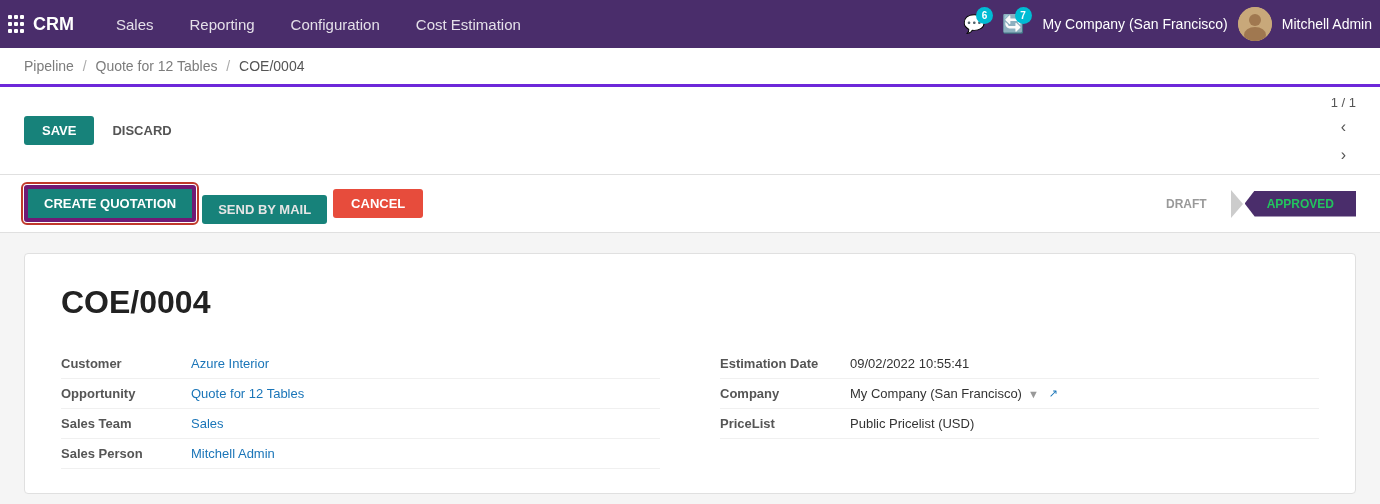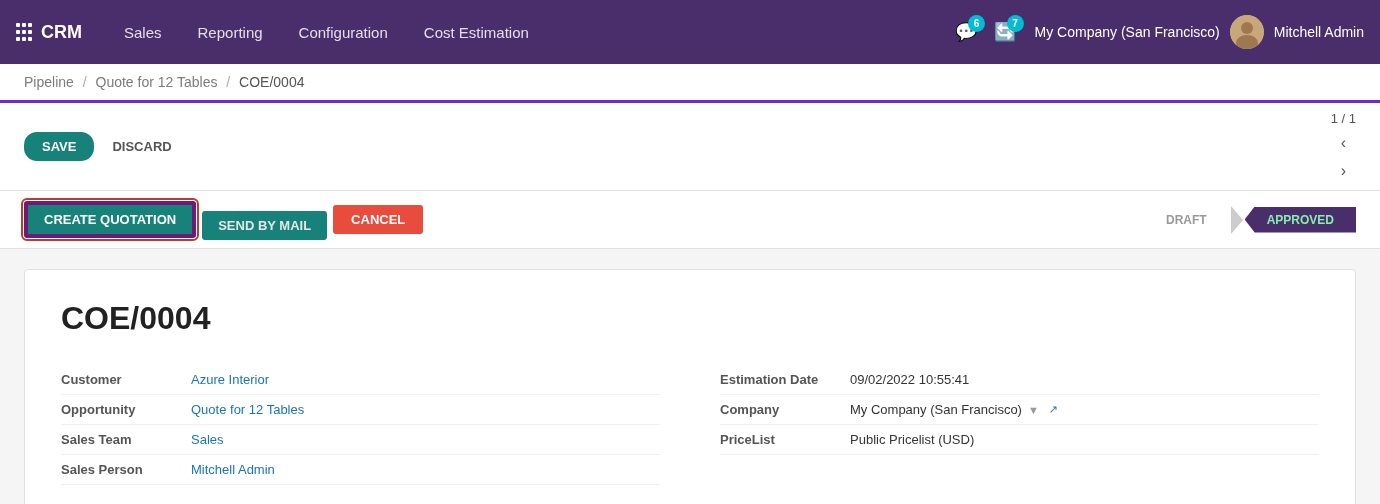--- a/index.html
+++ b/index.html
@@ -3,22 +3,22 @@
   <meta charset="utf-8">
   <style>
     * { box-sizing: border-box; margin: 0; padding: 0; }
     body { font-family: 'Segoe UI', Arial, sans-serif; font-size: 14px; background: #f5f5f5; color: #333; }
 
     
     .topnav {
       background: #4a2d6b;
       display: flex;
       align-items: center;
-      height: 64px;
-      padding: 0 16px;
+      height: 48px;
+      padding: 0 8px;
       gap: 0;
     }
     .topnav-grid {
       display: grid;
       grid-template-columns: repeat(3,3px);
       gap: 3px;
       margin-right: 10px;
     }
     .topnav-grid span {
       width: 4px; height: 4px;
@@ -121,21 +121,21 @@
       border-bottom: 1px solid #e0e0e0;
     }
     .btn-save {
       background: #17827a;
       color: white;
       border: none;
       padding: 7px 18px;
       font-size: 13px;
       font-weight: 600;
       cursor: pointer;
-      border-radius: 13px;
+      border-radius: 3px;
       margin-right: 8px;
     }
     .btn-discard {
       background: transparent;
       color: #555;
       border: none;
       padding: 7px 10px;
       font-size: 13px;
       font-weight: 600;
       cursor: pointer;
@@ -342,21 +342,21 @@
 </div>
 
 <div class="workflow-bar">
   <button class="btn-create-quotation">CREATE QUOTATION</button>
   <button class="btn-send-mail">SEND BY MAIL</button>
   <button class="btn-cancel">CANCEL</button>
 
   <div class="status-pipeline">
     <span class="status-item status-item-inactive">DRAFT</span>
     <span style="display:inline-block;width:0;height:0;border-top:14px solid transparent;border-bottom:14px solid transparent;border-left:12px solid #ccc;margin:0 2px;"></span>
-    <span class="status-item status-item-active" style="background:#4a2d6b;color:#86efac;padding:6px 22px;font-size:12px;font-weight:700;display:inline-flex;align-items:center;position:relative;clip-path:polygon(10px 0%, 100% 0%, 100% 100%, 10px 100%, 0% 50%);">APPROVED</span>
+    <span class="status-item status-item-active" style="background:#4a2d6b;color:#22c55e;padding:6px 22px;font-size:12px;font-weight:700;display:inline-flex;align-items:center;position:relative;clip-path:polygon(10px 0%, 100% 0%, 100% 100%, 10px 100%, 0% 50%);">APPROVED</span>
   </div>
 </div>
 
 <div class="main-content">
   <div class="document-card">
     <div class="doc-title">COE/0004</div>
     <div class="fields-grid">
 
       <div>
         <div class="field-row">

